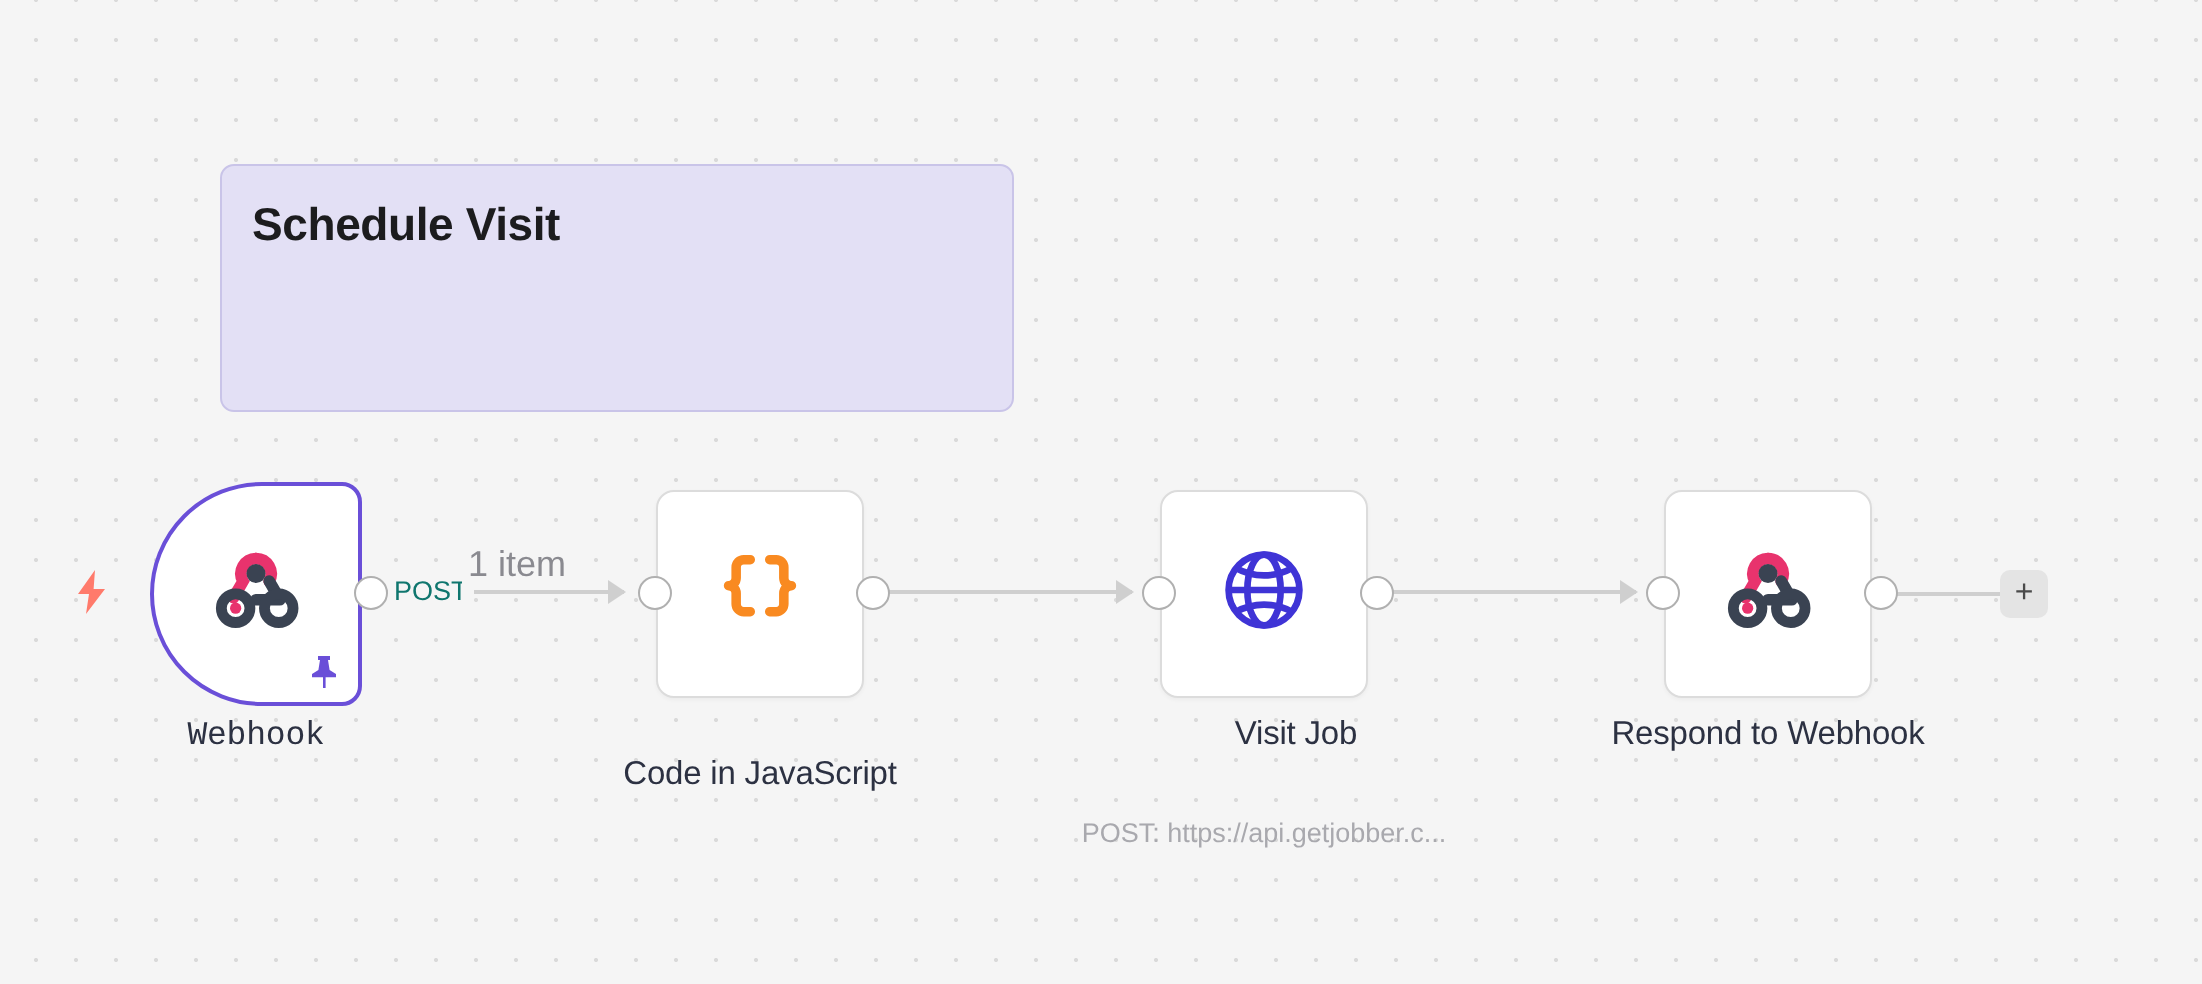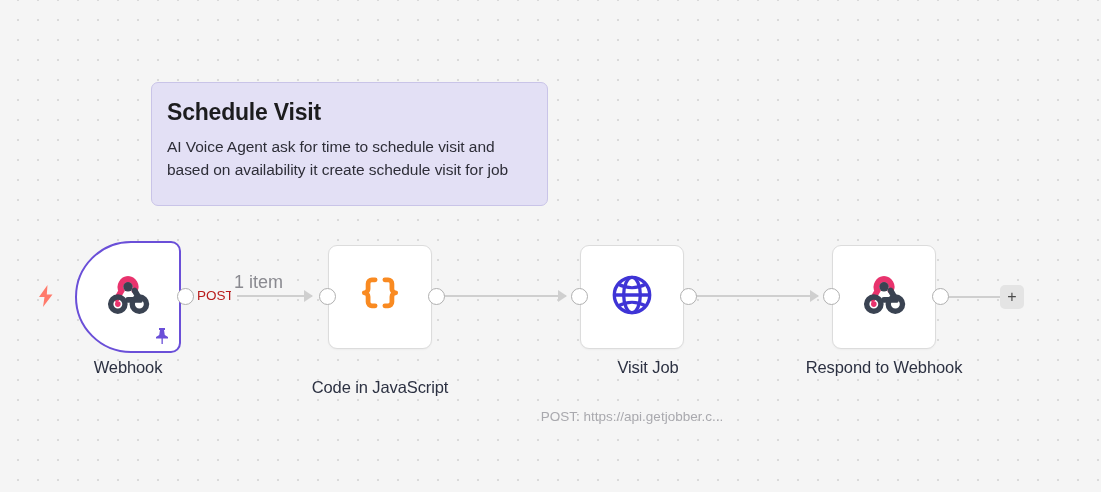--- a/index.html
+++ b/index.html
@@ -26,21 +26,20 @@
   #sticky-note {
     position: absolute;
     left: 110px;
     top: 82px;
     width: 397px;
     height: 124px;
     background: #e3e0f5;
     border: 1px solid #c9c4e8;
     border-radius: 7px;
     padding: 16px 29px 12px 15px;
-    margin-left: 41px;
   }
   #sticky-note .sticky-title {
     font-size: 23px;
     font-weight: 700;
     color: #1c1c1e;
     letter-spacing: -0.2px;
     line-height: 1.15;
     margin-bottom: 11px;
   }
   #sticky-note .sticky-body {
@@ -132,21 +131,21 @@
   .conn-label {
     position: absolute;
     font-size: 18px;
     color: #8a8a90;
     background: #f5f5f5;
     padding: 0 3px;
     white-space: nowrap;
     z-index: 3;
   }
   .conn-label.method {
-    color: #b91c1c;
+    color: #0f766e;
     font-size: 13.5px;
   }
 
   
   #add-node-button {
     position: absolute;
     left: 1000px;
     top: 285px;
     width: 24px;
     height: 24px;
@@ -161,21 +160,20 @@
     z-index: 4;
   }
 </style>
 </head>
 <body>
 
 <div id="canvas">
 
   <div id="sticky-note">
     <div class="sticky-title">Schedule Visit</div>
-    <div class="sticky-body">AI Voice Agent ask for time to schedule visit and based on availability it create schedule visit for job</div>
   </div>
 
   <div id="trigger-bolt">
     <svg width="16" height="22" viewBox="0 0 16 22">
       <path d="M9.5 0 L1 12 L6.5 12 L5 22 L14.5 9.5 L8.8 9.5 Z" fill="#ff7a6b"></path>
     </svg>
   </div>
 
   <div class="conn-line" style="left:190px; top:295px; width:122px;"></div>
   <div class="conn-arrow" style="left:304px; top:290px;"></div>
@@ -204,21 +202,21 @@
           <circle cx="14.6" cy="32.4" r="2.6" fill="#e8336d"></circle>
         </g>
       </svg>
     </span>
     <span class="pin-badge">
       <svg width="16" height="18" viewBox="0 0 16 18">
         <path d="M5 1 h6 v2 h-1 l0.8 5 L14 10 v1.6 H8.8 V17 h-1.3 v-5.4 H2 V10 l3.2-2 L6 3 H5 Z" fill="#6a4fd8"></path>
       </svg>
     </span>
   </div>
-  <div class="node-label" style="left:75px; top:358px; width:106px;">Webhook</div>
+  <div class="node-label" style="left:75px; top:358px; width:106px;font-family:Liberation Mono, monospace;">Webhook</div>
   <div class="endpoint" style="left:177px; top:288px;"></div>
 
   <div class="node" style="left:328px; top:245px;">
     <span>
       <svg width="52" height="52" viewBox="0 0 48 48">
         <g stroke="#f98a21" stroke-width="4.4" fill="none" stroke-linecap="round" stroke-linejoin="round">
           <path d="M19.5 10 h-3 a3.5 3.5 0 0 0 -3.5 3.5 v5 a3.5 3.5 0 0 1 -3.5 3.5 a3.5 3.5 0 0 1 3.5 3.5 v5 a3.5 3.5 0 0 0 3.5 3.5 h3"></path>
           <path d="M28.5 10 h3 a3.5 3.5 0 0 1 3.5 3.5 v5 a3.5 3.5 0 0 0 3.5 3.5 a3.5 3.5 0 0 0 -3.5 3.5 v5 a3.5 3.5 0 0 1 -3.5 3.5 h-3"></path>
         </g>
       </svg>

